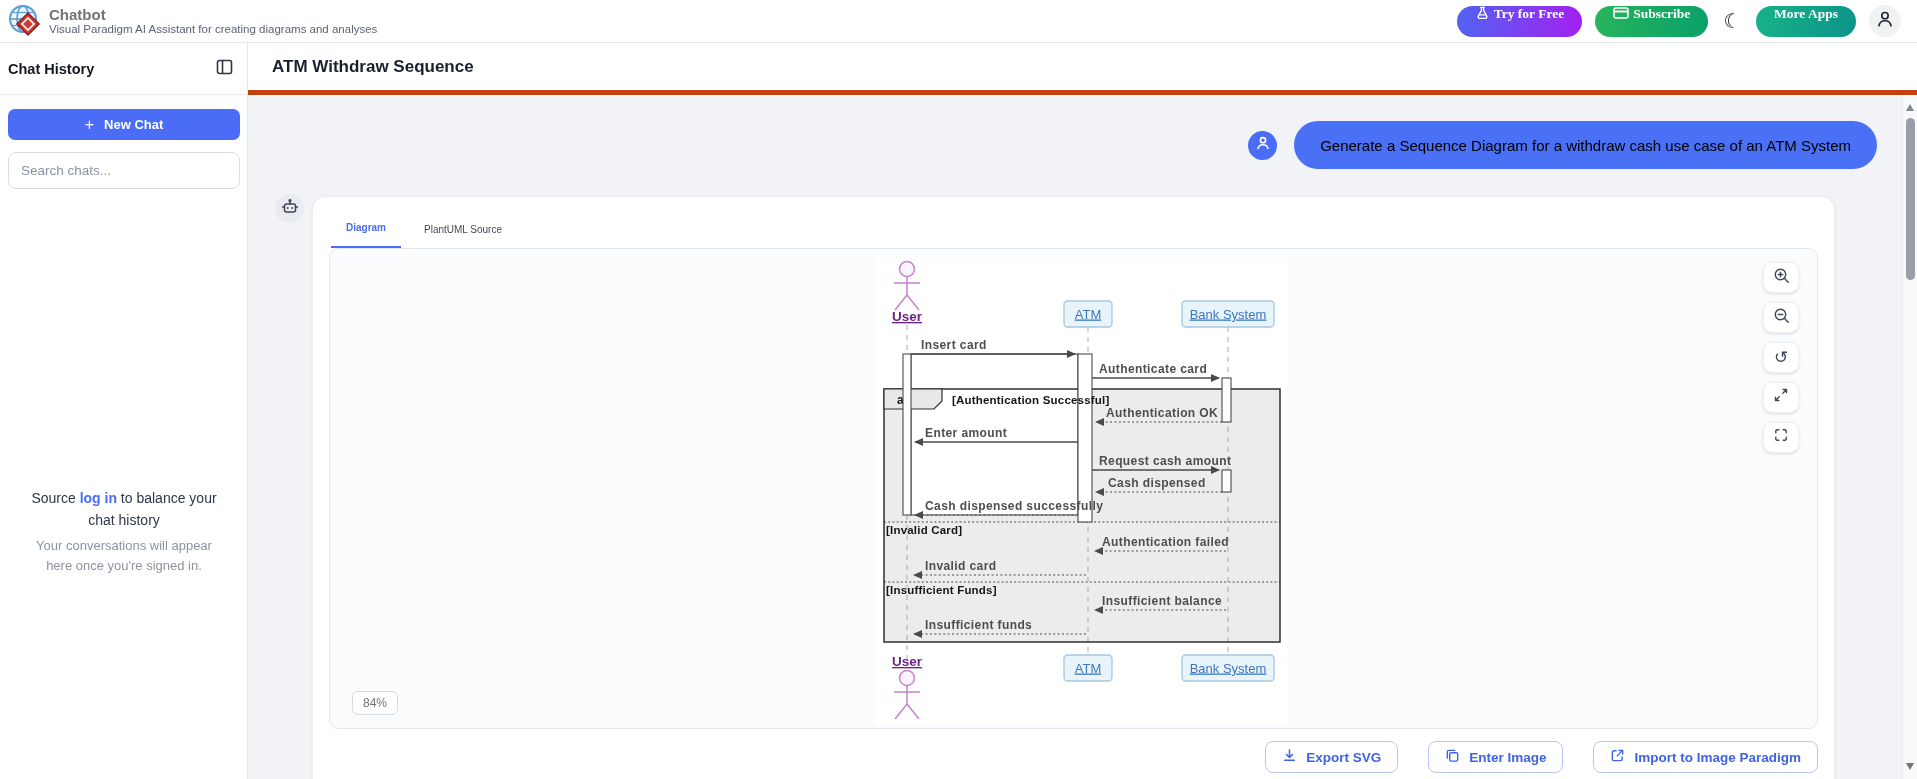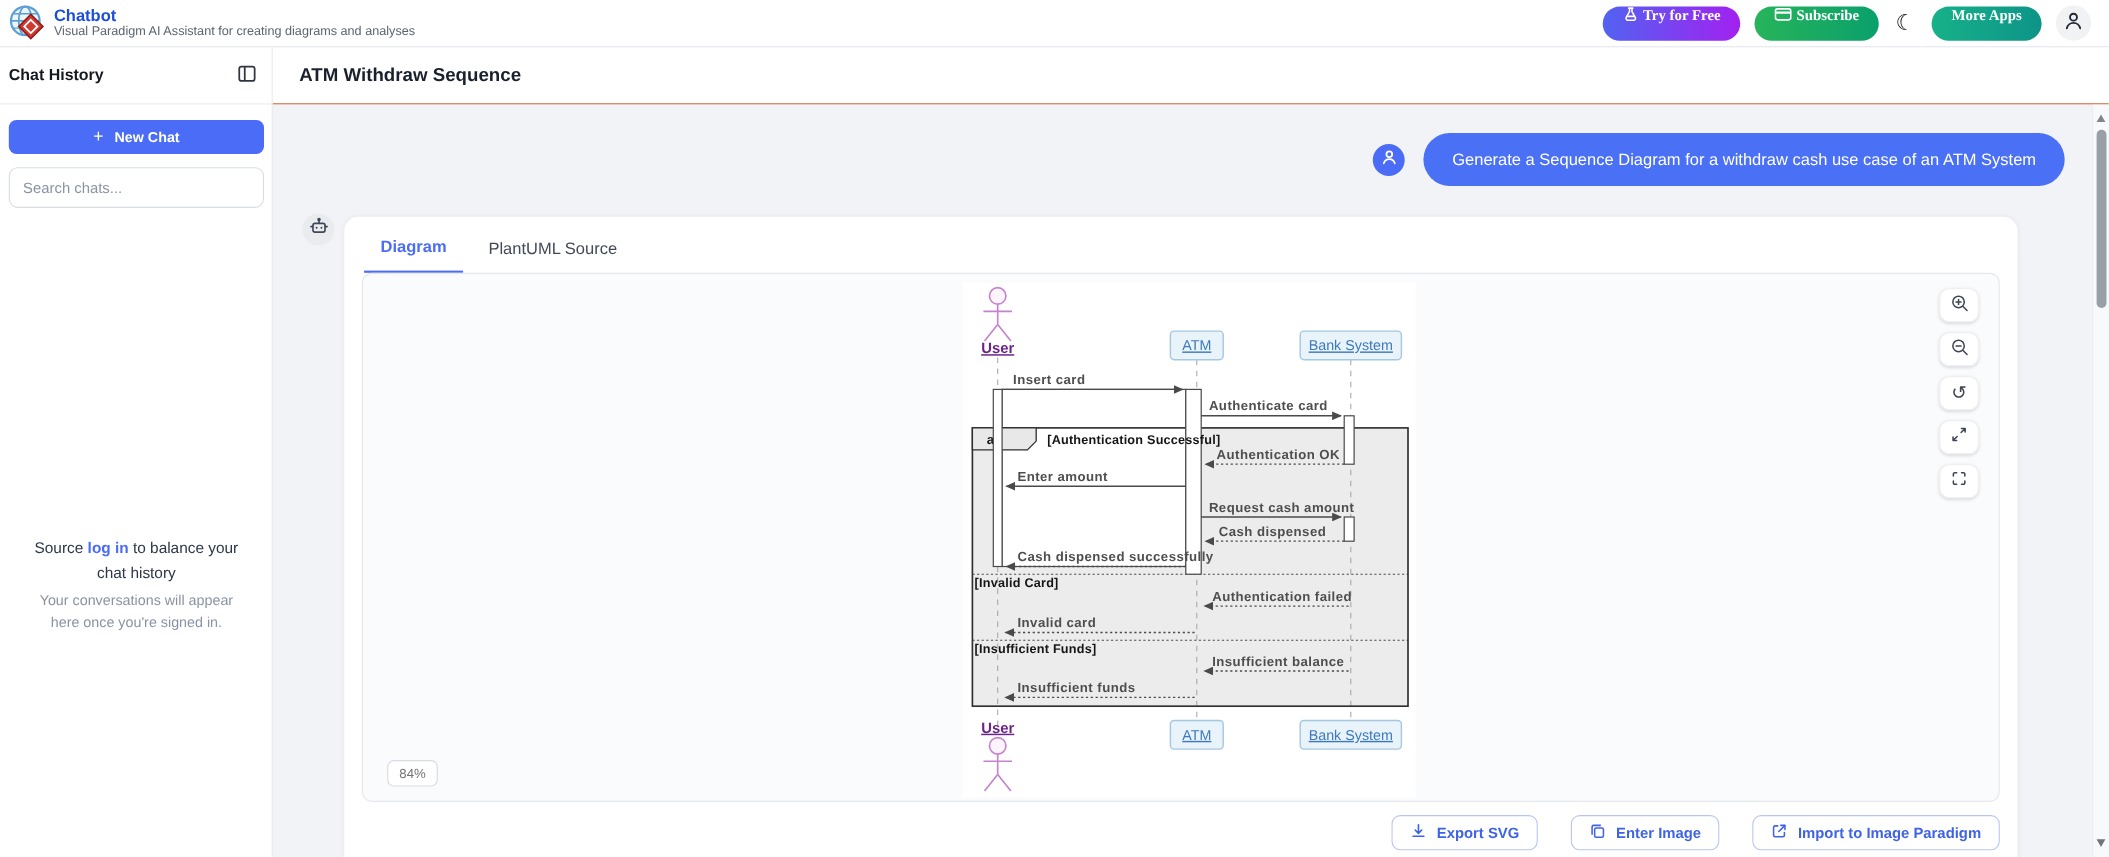--- a/index.html
+++ b/index.html
@@ -4,21 +4,21 @@
 <style>
   * { margin:0; padding:0; box-sizing:border-box; }
   html,body { width:1917px; height:779px; overflow:hidden; background:#fff;
     font-family:"Liberation Sans","DejaVu Sans",sans-serif; }
 
   
   .app-header { position:absolute; left:0; top:0; width:1917px; height:43px;
     background:#fff; border-bottom:1px solid #e4e7eb; display:flex; align-items:center; padding:0 16px 0 8px; z-index:50; }
   .logo-wrap { width:34px; height:34px; margin-right:7px; flex:0 0 auto; }
   .app-titles { line-height:1.15; }
-  .app-title { font-size:15px; font-weight:bold; color:#1d4ed8; }
+  .app-title { font-size:15px; font-weight:bold; color:#737373; }
   .app-subtitle { font-size:11.5px; color:#5b6470; }
   .header-right { margin-left:auto; display:flex; align-items:center; gap:13px; }
   .pill-btn { height:31px; border:none; border-radius:17px; color:#fff; font-weight:bold;
     font-size:13.5px; display:flex; align-items:flex-start; gap:4px; padding:0 18px; cursor:pointer;
     font-family:Liberation Serif, serif; }
   .btn-try { background:linear-gradient(90deg,#5163f1,#a321f0); }
   .btn-subscribe { background:linear-gradient(90deg,#27b45b,#0aa06b); }
   .btn-moreapps { background:linear-gradient(90deg,#17b189,#0d9488); }
   .moon-btn { background:none; border:none; font-size:20px; color:#15181d; cursor:pointer; line-height:1;
     padding:0 2px; font-family:inherit; }
@@ -39,37 +39,37 @@
   .search-input { margin:12px 8px 0 8px; width:232px; height:37px; border:1px solid #d9dde3;
     border-radius:8px; padding:0 12px; font-size:13.5px; color:#333; outline:none; font-family:inherit; }
   .search-input::placeholder { color:#8a93a3; }
   .login-block { position:absolute; top:445px; left:0; width:248px; text-align:center; padding:0 18px;
     font-size:14px; color:#2d3748; line-height:1.55; }
   .login-link { color:#4a6cf7; text-decoration:none; font-weight:bold; cursor:pointer; }
   .login-note { margin-top:5px; font-size:13px; color:#8a93a3; line-height:1.5; }
 
   
   .main-titlebar { position:absolute; left:248px; top:43px; right:0; height:52px; background:#fff;
-    border-bottom:1px solid #c2410c; display:flex; align-items:center; padding-left:24px; }
+    border-bottom:5px solid #c2410c; display:flex; align-items:center; padding-left:24px; }
   .page-title { font-size:17px; font-weight:bold; color:#1a202c; }
   .chat-area { position:absolute; left:248px; top:95px; right:0; bottom:0; background:#f1f3f6; overflow:hidden; }
 
   .user-row { position:absolute; top:26px; right:40px; display:flex; align-items:center; gap:17px; }
   .avatar-user { width:29px; height:29px; border-radius:50%; background:#4a6cf7; flex:0 0 auto;
     display:flex; align-items:center; justify-content:center; }
-  .chat-bubble { height:48px; background:#4a70f5; border-radius:24px; color:#ffffff; font-size:15px;
+  .chat-bubble { height:48px; background:#4a70f5; border-radius:24px; color:#000000; font-size:15px;
     display:flex; align-items:center; padding:0 26px; }
 
   .avatar-bot { position:absolute; left:27px; top:99px; width:29px; height:29px; border-radius:50%;
     background:#e9ebee; display:flex; align-items:center; justify-content:center; }
 
   .answer-card { position:absolute; left:64px; top:101px; right:82px; height:700px; background:#fff;
     border:1px solid #eceef1; border-radius:14px; box-shadow:0 1px 4px rgba(30,40,60,.05); padding:0 16px; }
   .tabs-row { height:51px; display:flex; align-items:flex-end; gap:8px; padding-left:2px; }
-  .tab { font-size:15px; padding:0 15px 13px 15px; cursor:pointer; background:none; border:none;
+  .tab { font-size:10px; padding:0 15px 13px 15px; cursor:pointer; background:none; border:none;
     font-family:inherit; }
   .tab.active { color:#4a6cf7; font-weight:bold; border-bottom:2px solid #4a6cf7; }
   .tab.inactive { color:#424a57; }
   .diagram-viewport { position:relative; height:481px; border:1px solid #e4e7ec; border-radius:9px;
     background:#fafbfc; overflow:hidden; }
   .plantuml-canvas { position:absolute; left:545px; top:8px; width:412px; height:468px; background:#fff; }
   .zoom-controls { position:absolute; right:18px; top:13px; display:flex; flex-direction:column; gap:9px; }
   .zoom-btn { width:36px; height:31px; background:#fff; border:1px solid #eef0f3; border-radius:9px;
     box-shadow:0 1px 3px rgba(20,30,50,.14); display:flex; align-items:center; justify-content:center;
     cursor:pointer; color:#3f4656; font-size:17px; font-family:inherit; }

